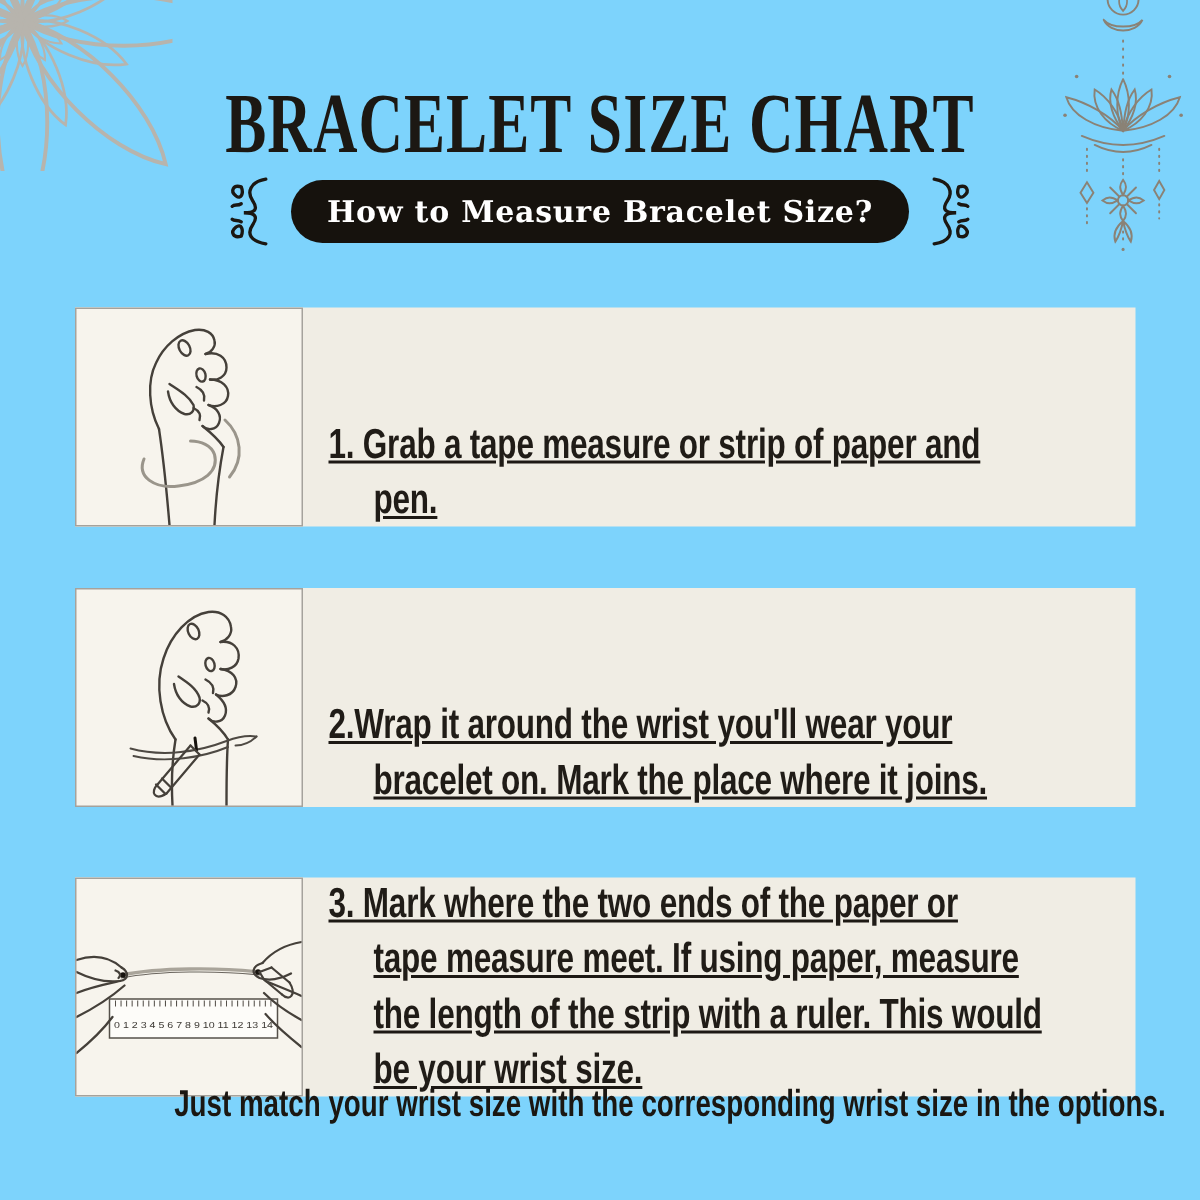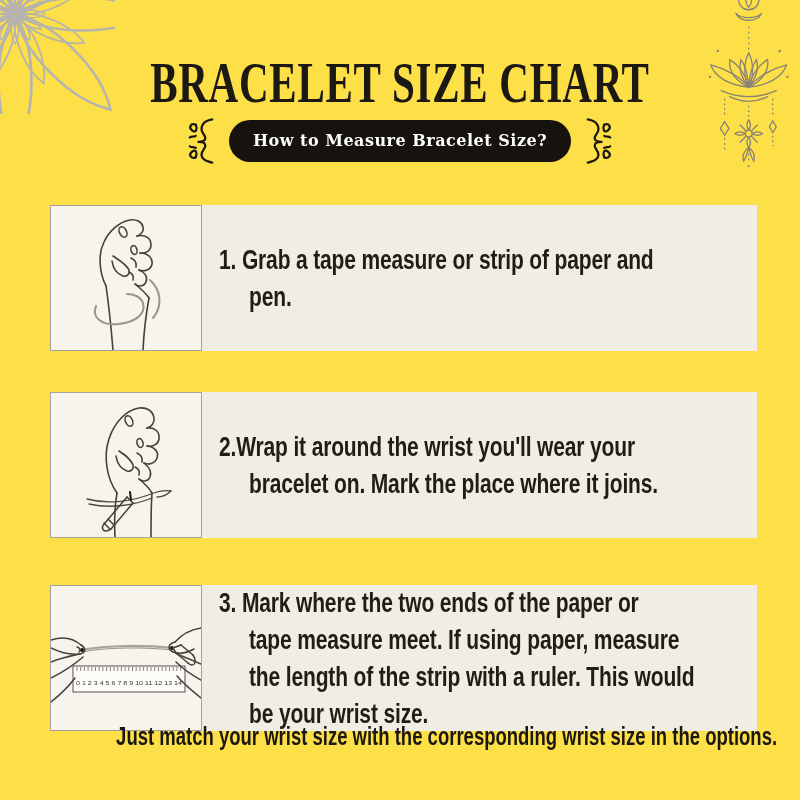--- a/index.html
+++ b/index.html
@@ -1,19 +1,19 @@
 <!DOCTYPE html>
 <html><head>
 <meta charset="utf-8">
 <style>
   html,body{margin:0;padding:0;}
   .page{
     position:relative;
     width:800px;height:800px;
-    background:#fde047;
+    background:#7dd3fc;
     overflow:hidden;
     font-family:"Liberation Sans", sans-serif;
     color:#1d1914;
   }
   
   .mandala{position:absolute;left:-85px;top:-86px;width:200px;height:200px;}
   .charm{position:absolute;left:704px;top:-4px;width:86px;height:172px;}
   
   .title-wrap{position:absolute;top:50px;left:0;right:0;text-align:center;}
   .title{
@@ -25,28 +25,28 @@
   }
   .badge-row{
     position:absolute;top:116px;left:0;right:0;
     display:flex;justify-content:center;align-items:center;gap:13px;
   }
   .badge{
     background:#16120d;color:#ffffff;
     border-radius:22px;height:42px;line-height:42px;
     padding:0 24px;white-space:nowrap;
     font-family:"DejaVu Serif", serif;
-    font-weight:700;font-size:16px;letter-spacing:.5px;
+    font-weight:700;font-size:20px;letter-spacing:.5px;
   }
   .flourish{width:30px;height:50px;}
   .flourish.right{transform:scaleX(-1);}
   
   .row{
     position:absolute;left:50px;width:707px;height:146px;
-    background:#f0ede4;display:flex;align-items:center;
+    background:#f0ede4;display:flex;align-items:flex-end;text-decoration:underline;
   }
   .row1{top:205px}.row2{top:392px}.row3{top:585px}
   .imgbox{
     box-sizing:border-box;flex:none;
     width:152px;height:146px;
     border:1px solid #a5a29c;background:#f7f4ed;
   }
   .textwrap{display:flex;align-items:center;margin-left:17px;}
   .step-text{
     margin:0;width:760px;

